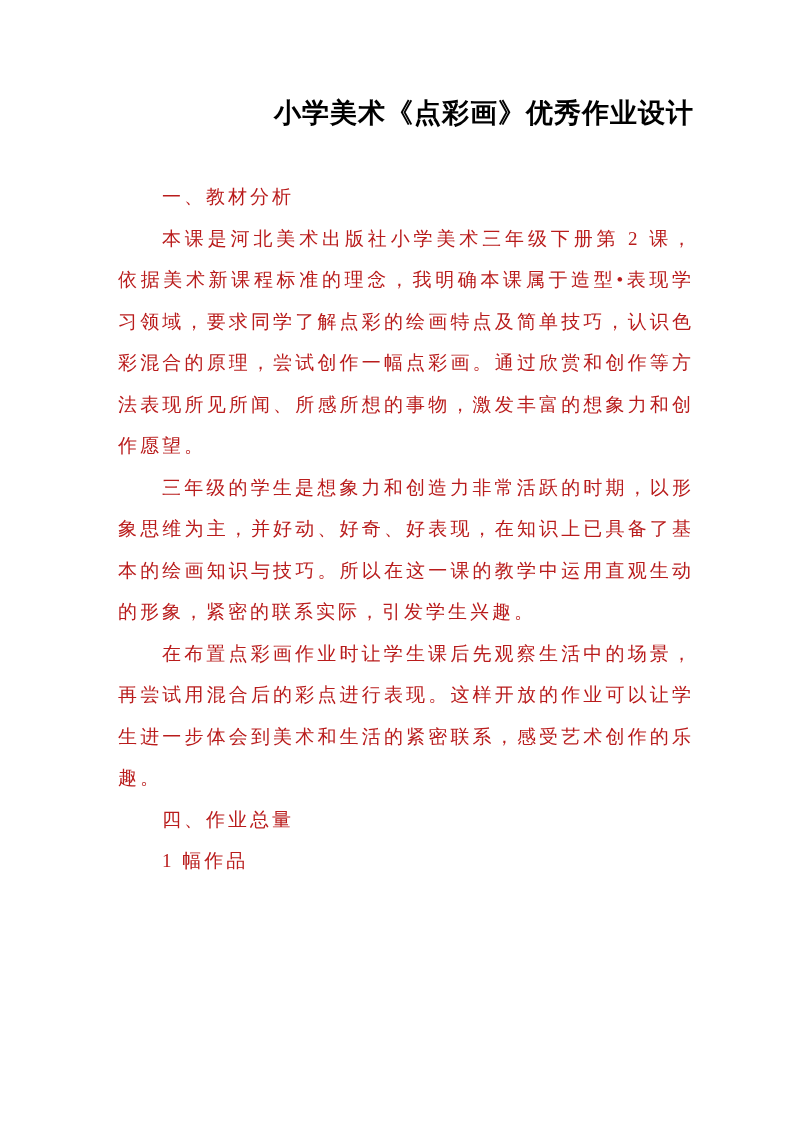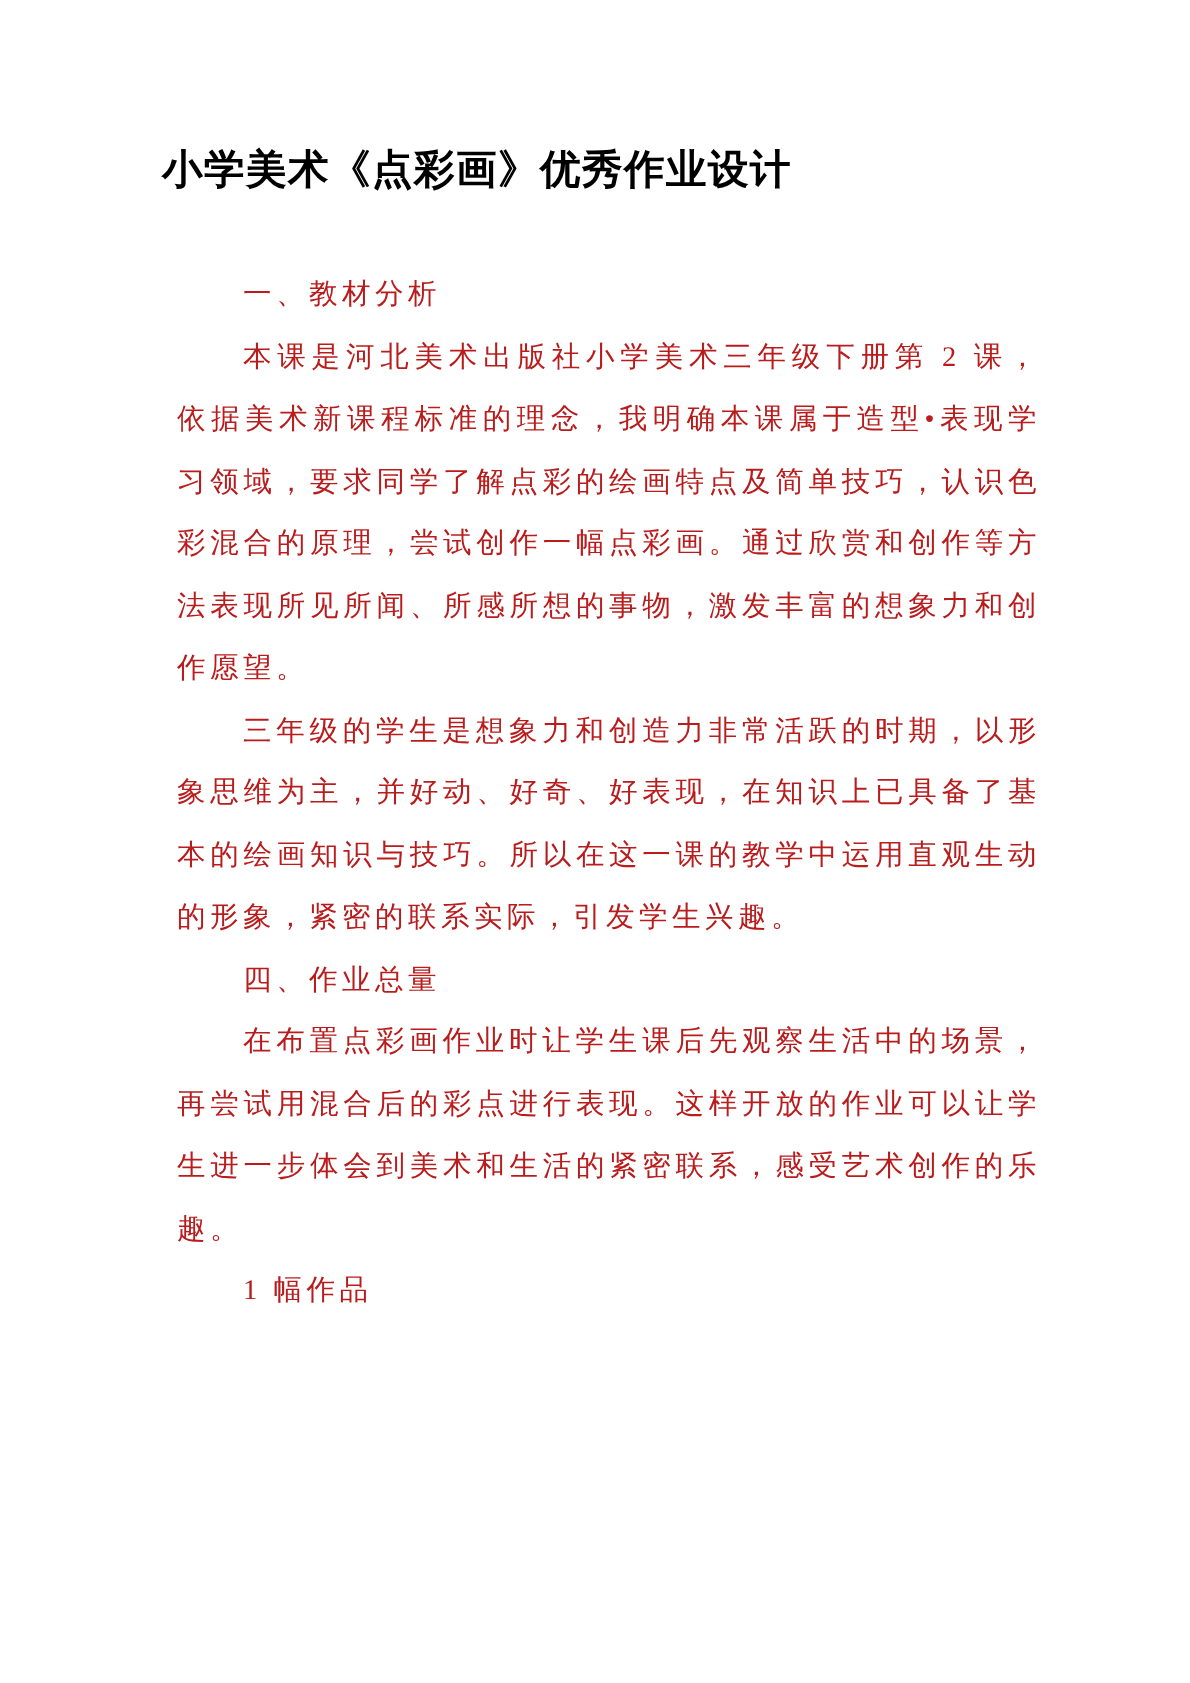--- a/index.html
+++ b/index.html
@@ -13,21 +13,21 @@
     height: 1122px;
     background: #ffffff;
     overflow: hidden;
     box-sizing: border-box;
     padding: 95px 99px 0 118px;
     color: #1f1f1f;
     font-family: "Liberation Serif", "DejaVu Serif", serif;
   }
   .doc-title {
     margin: 0 0 45px -10px;
-    text-align: left;
+    text-align: right;
     font-family: "Liberation Sans", "DejaVu Sans", sans-serif;
     font-weight: bold;
     font-size: 27px;
     line-height: 36px;
     letter-spacing: 1px;
     color: #000000;
     white-space: nowrap;
   }
   .doc-body {
     width: 576px;
@@ -44,17 +44,17 @@
 </style>
 </head>
 <body>
 
 <div class="page">
   <h1 class="doc-title">小学美术《点彩画》优秀作业设计</h1>
   <div class="doc-body" id="doc-body">
       <p>一、教材分析</p>
       <p>本课是河北美术出版社小学美术三年级下册第 2 课，依据美术新课程标准的理念，我明确本课属于造型•表现学习领域，要求同学了解点彩的绘画特点及简单技巧，认识色彩混合的原理，尝试创作一幅点彩画。通过欣赏和创作等方法表现所见所闻、所感所想的事物，激发丰富的想象力和创作愿望。</p>
       <p>三年级的学生是想象力和创造力非常活跃的时期，以形象思维为主，并好动、好奇、好表现，在知识上已具备了基本的绘画知识与技巧。所以在这一课的教学中运用直观生动的形象，紧密的联系实际，引发学生兴趣。</p>
+      <p>在布置点彩画作业时让学生课后先观察生活中的场景，再尝试用混合后的彩点进行表现。这样开放的作业可以让学生进一步体会到美术和生活的紧密联系，感受艺术创作的乐趣。</p>
       <p>四、作业总量</p>
-      <p>在布置点彩画作业时让学生课后先观察生活中的场景，再尝试用混合后的彩点进行表现。这样开放的作业可以让学生进一步体会到美术和生活的紧密联系，感受艺术创作的乐趣。</p>
       <p>1 幅作品</p>
     </div>
 </div>
 
 </body></html>

